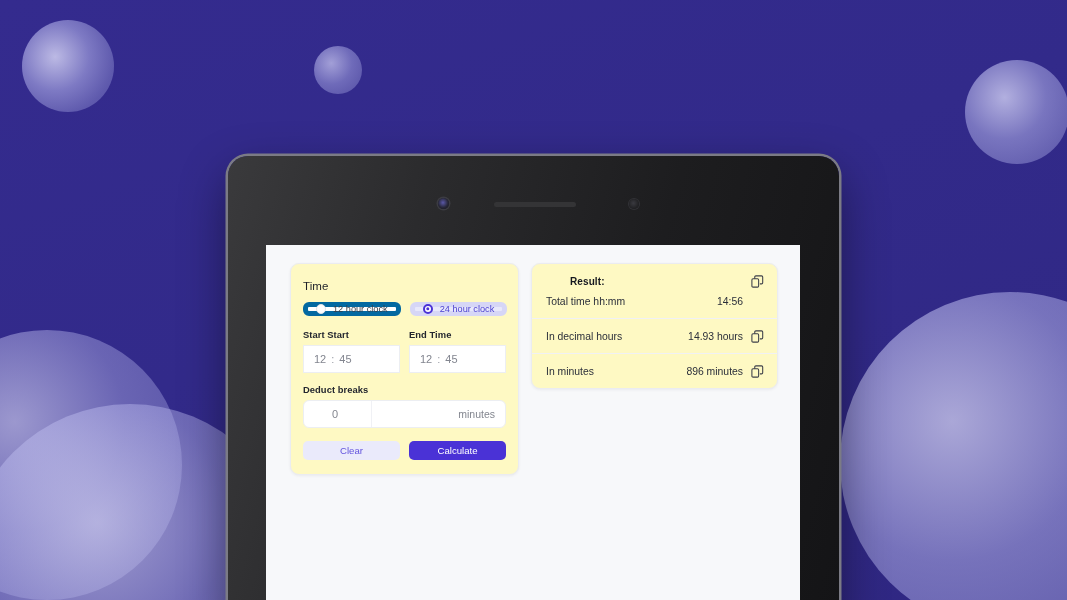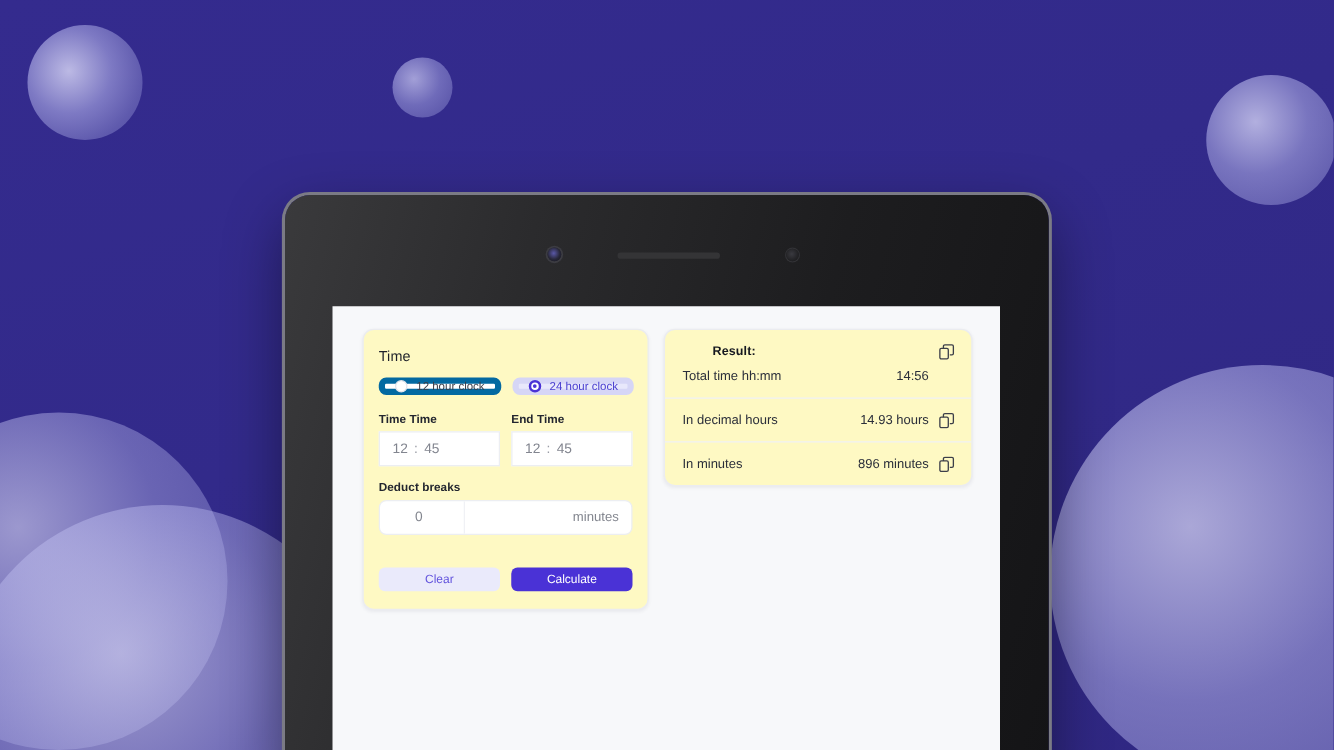--- a/index.html
+++ b/index.html
@@ -210,21 +210,21 @@
     background: #fff;
     display: flex;
     align-items: center;
     padding: 0 10px;
     font-size: 11px;
     color: #82858f;
   }
   .time-seg { color: #82858f; }
   .time-colon { margin: 0 5px 0 5px; color: #9a9da6; }
 
-  #breaks-block { margin-bottom: 26px; }
+  #breaks-block { margin-bottom: 13px; }
   #breaks-input {
     height: 28px;
     border: 1px solid #eceef2;
     border-radius: 6px;
     background: #fff;
     display: flex;
     align-items: center;
     overflow: hidden;
   }
   #breaks-value {
@@ -346,21 +346,21 @@
           <div class="radio-pill active">
             <span class="radio-dot"></span>
             <span>24 hour clock</span>
           </div>
 
         </div>
 
         <div class="time-row">
 
           <div class="time-col">
-            <div class="field-label">Time Time</div>
+            <div class="field-label">Start Start</div>
             <div class="input-box">
               <span class="time-seg">12</span>
               <span class="time-colon">:</span>
               <span class="time-seg">45</span>
             </div>
           </div>
 
           <div class="time-col">
             <div class="field-label">End Time</div>
             <div class="input-box">

